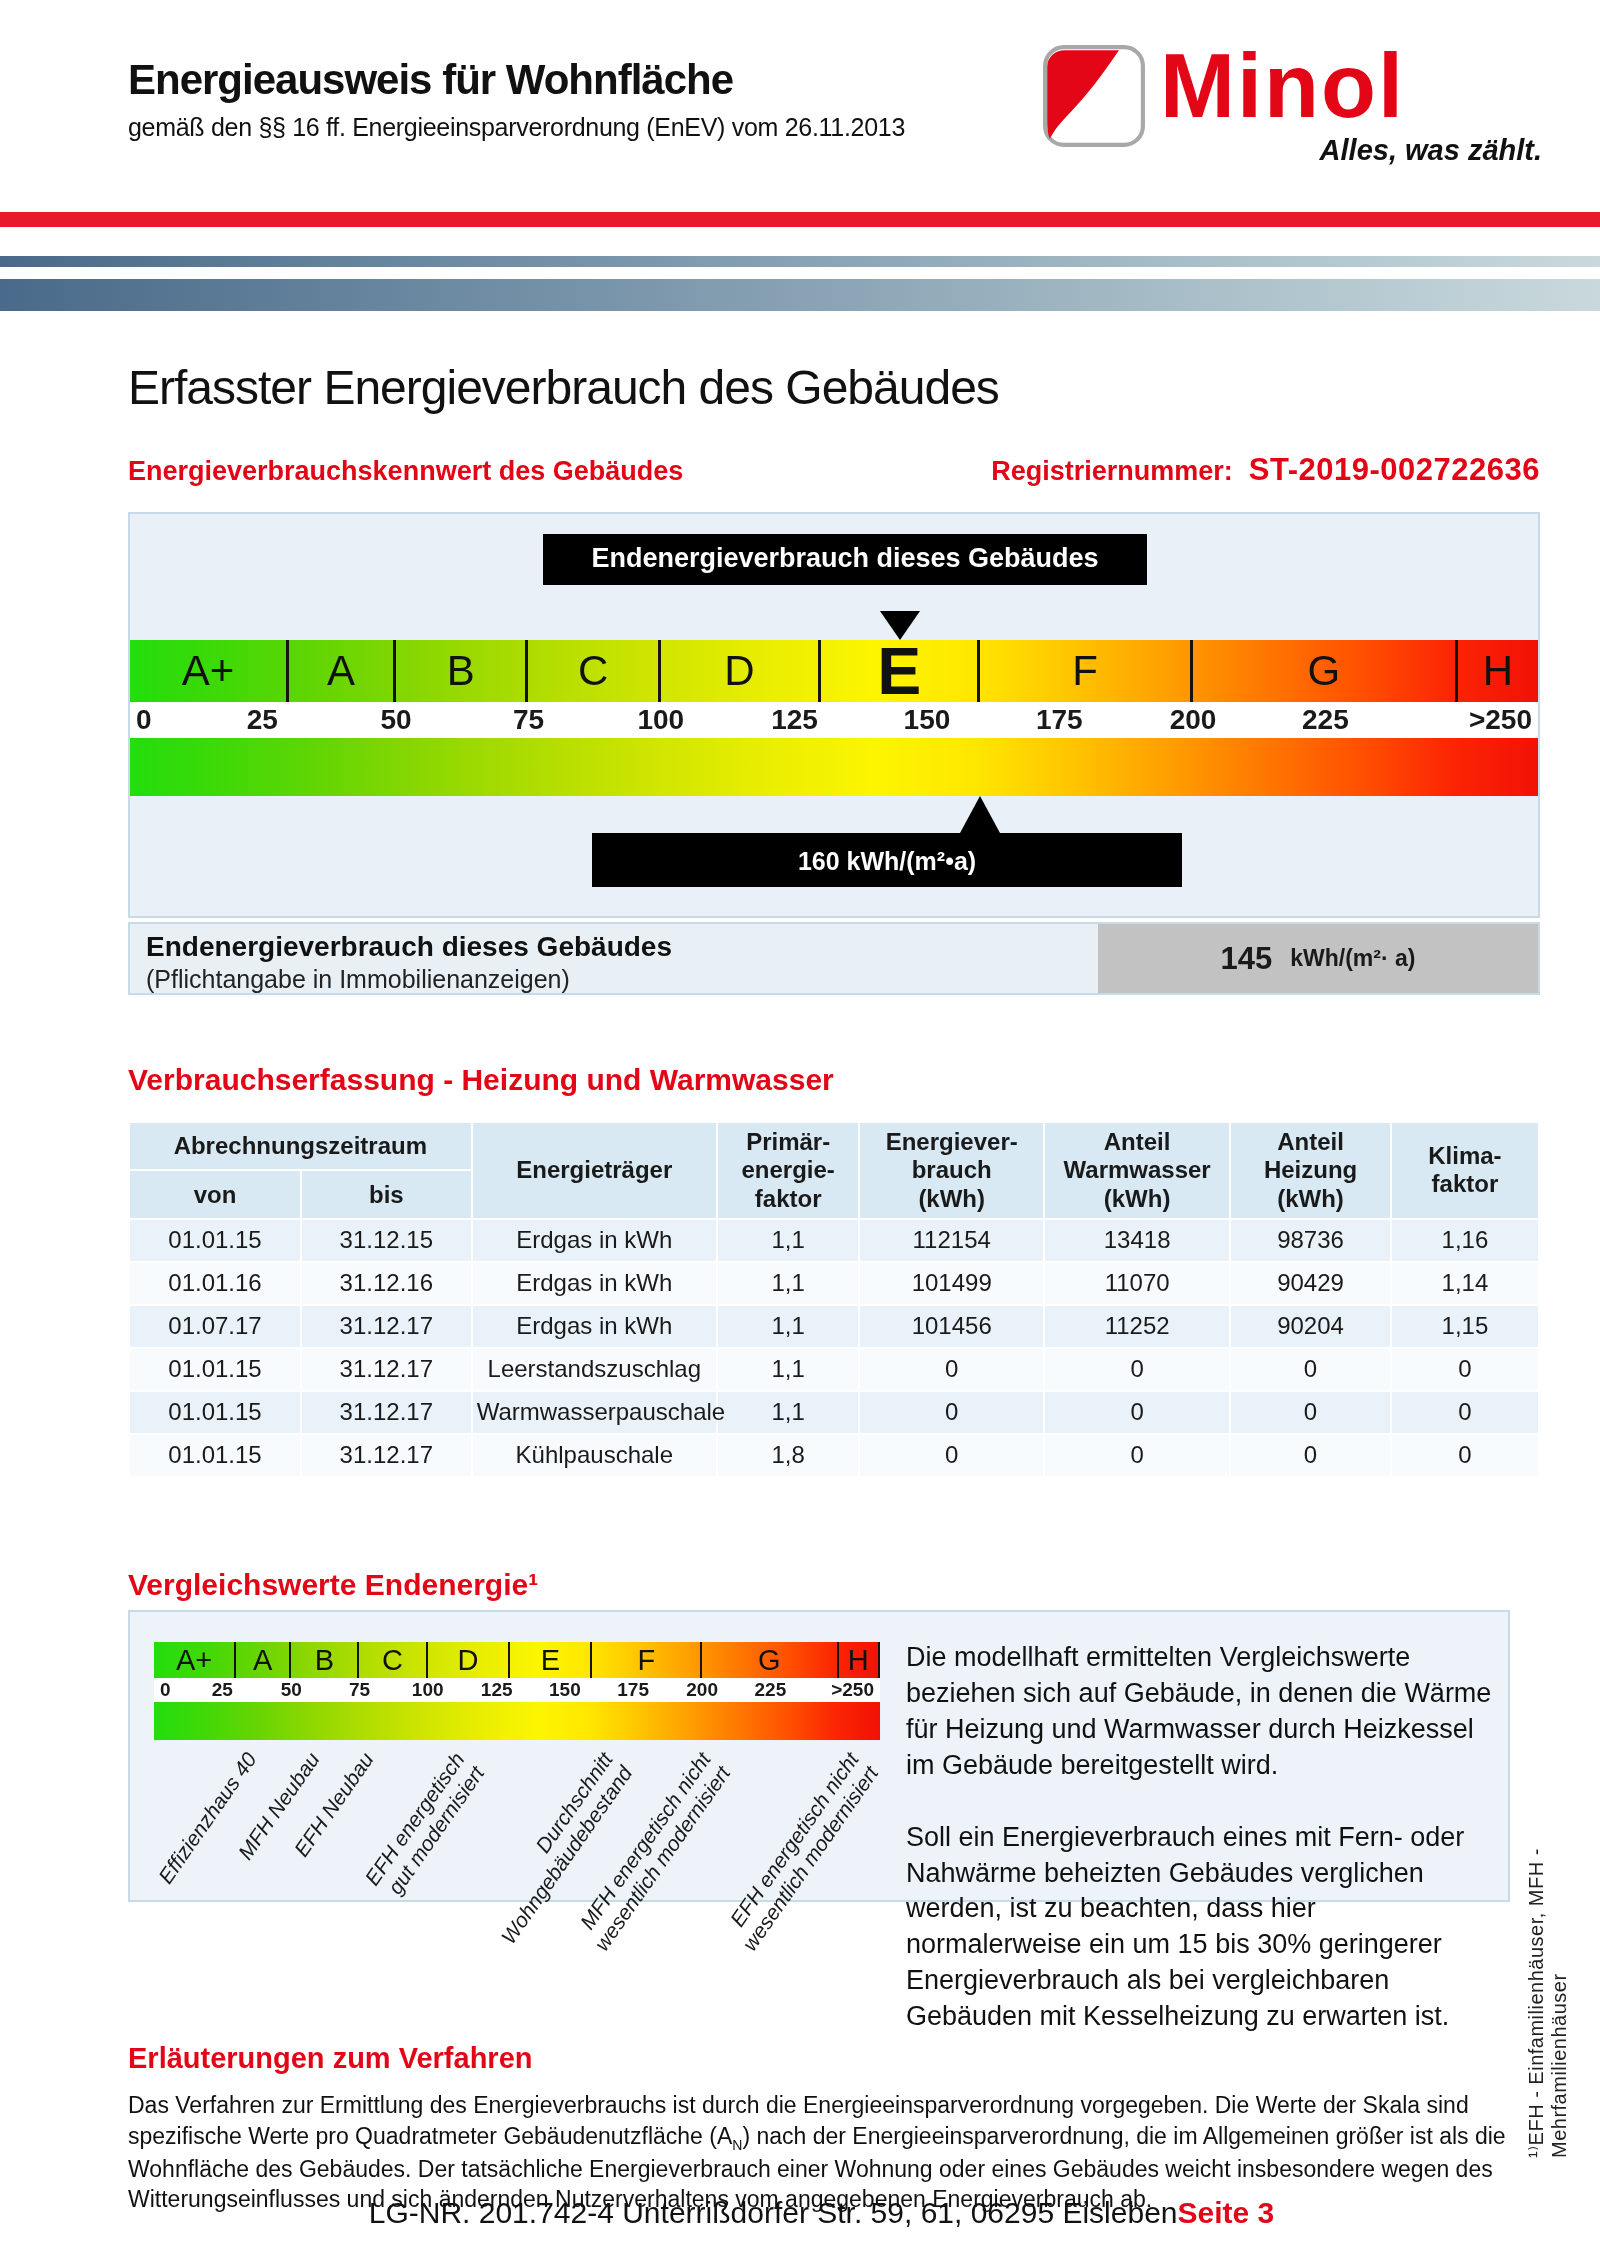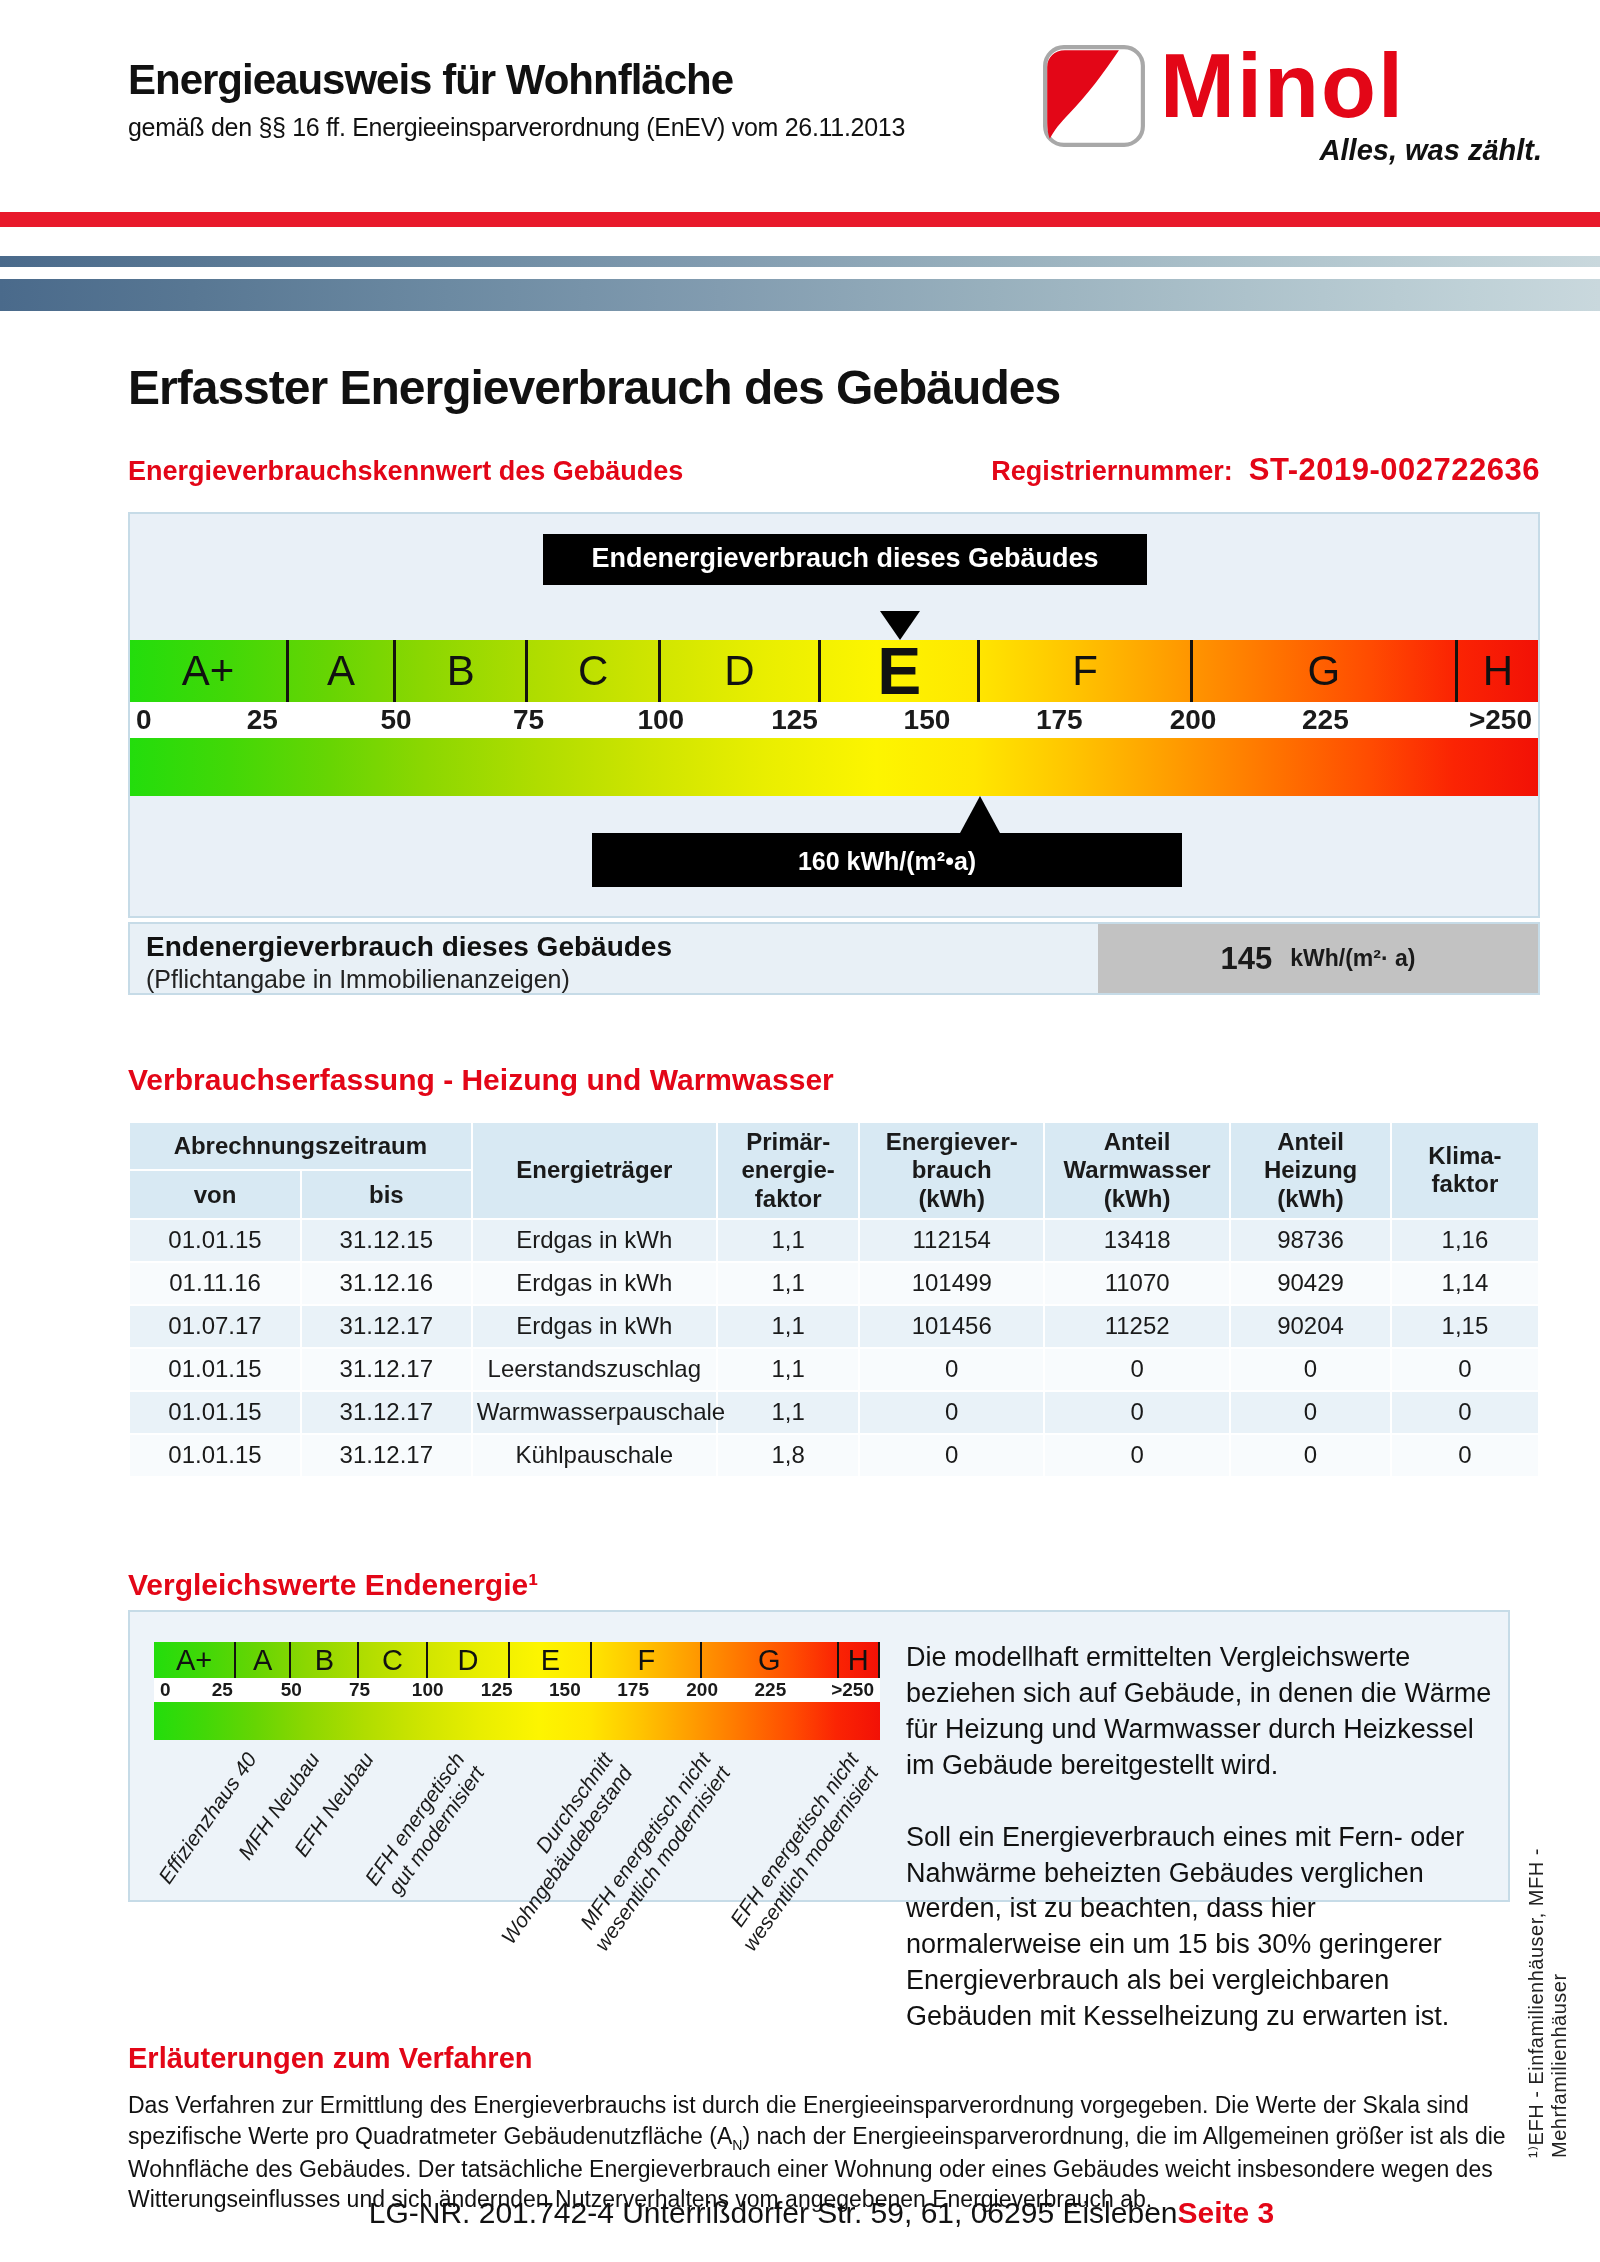--- a/index.html
+++ b/index.html
@@ -23,21 +23,21 @@
 
   .stripe { position:absolute; left:0; width:1600px; }
   #stripe-red { top:212px; height:15px; background:#e8192b; }
   #stripe-steel-thin { top:256px; height:11px; }
   #stripe-steel-thick { top:279px; height:32px; }
   .steel {
     background:linear-gradient(90deg,#4a6a8b 0%,#587793 12%,#6c8aa2 28%,#829cb0 45%,#98b0bd 62%,#adc2cb 78%,#bfd1d7 92%,#c9d8dd 100%);
   }
 
   
-  #section-title { position:absolute; left:128px; top:360px; font-size:48px; font-weight:bold; letter-spacing:-1px; color:#111; }
+  #section-title { position:absolute; left:128px; top:360px; font-size:48px; font-weight:normal; letter-spacing:-1px; color:#111; }
   #kennwert-row { position:absolute; left:128px; top:452px; width:1412px; display:flex; justify-content:space-between; align-items:baseline; }
   .kennwert-label { font-size:27px; font-weight:bold; color:#e30617; }
   .regwrap { display:flex; align-items:baseline; gap:16px; }
   .reg-label { font-size:27px; font-weight:bold; color:#e30617; }
   .reg-number { font-size:31px; font-weight:bold; color:#e30617; letter-spacing:0.5px; }
 
   
   #scale-box { position:absolute; left:128px; top:512px; width:1412px; height:406px;
     background:#e9f0f7; border:2px solid #c6dbe7; }
   .callout { position:absolute; background:#000; color:#fff; text-align:center; padding:9px 6px 11px; }
@@ -263,21 +263,21 @@
           <td>01.01.15</td>
           <td>31.12.15</td>
           <td>Erdgas in kWh</td>
           <td>1,1</td>
           <td>112154</td>
           <td>13418</td>
           <td>98736</td>
           <td>1,16</td>
         </tr>
         <tr>
-          <td>01.11.16</td>
+          <td>01.01.16</td>
           <td>31.12.16</td>
           <td>Erdgas in kWh</td>
           <td>1,1</td>
           <td>101499</td>
           <td>11070</td>
           <td>90429</td>
           <td>1,14</td>
         </tr>
         <tr>
           <td>01.07.17</td>

